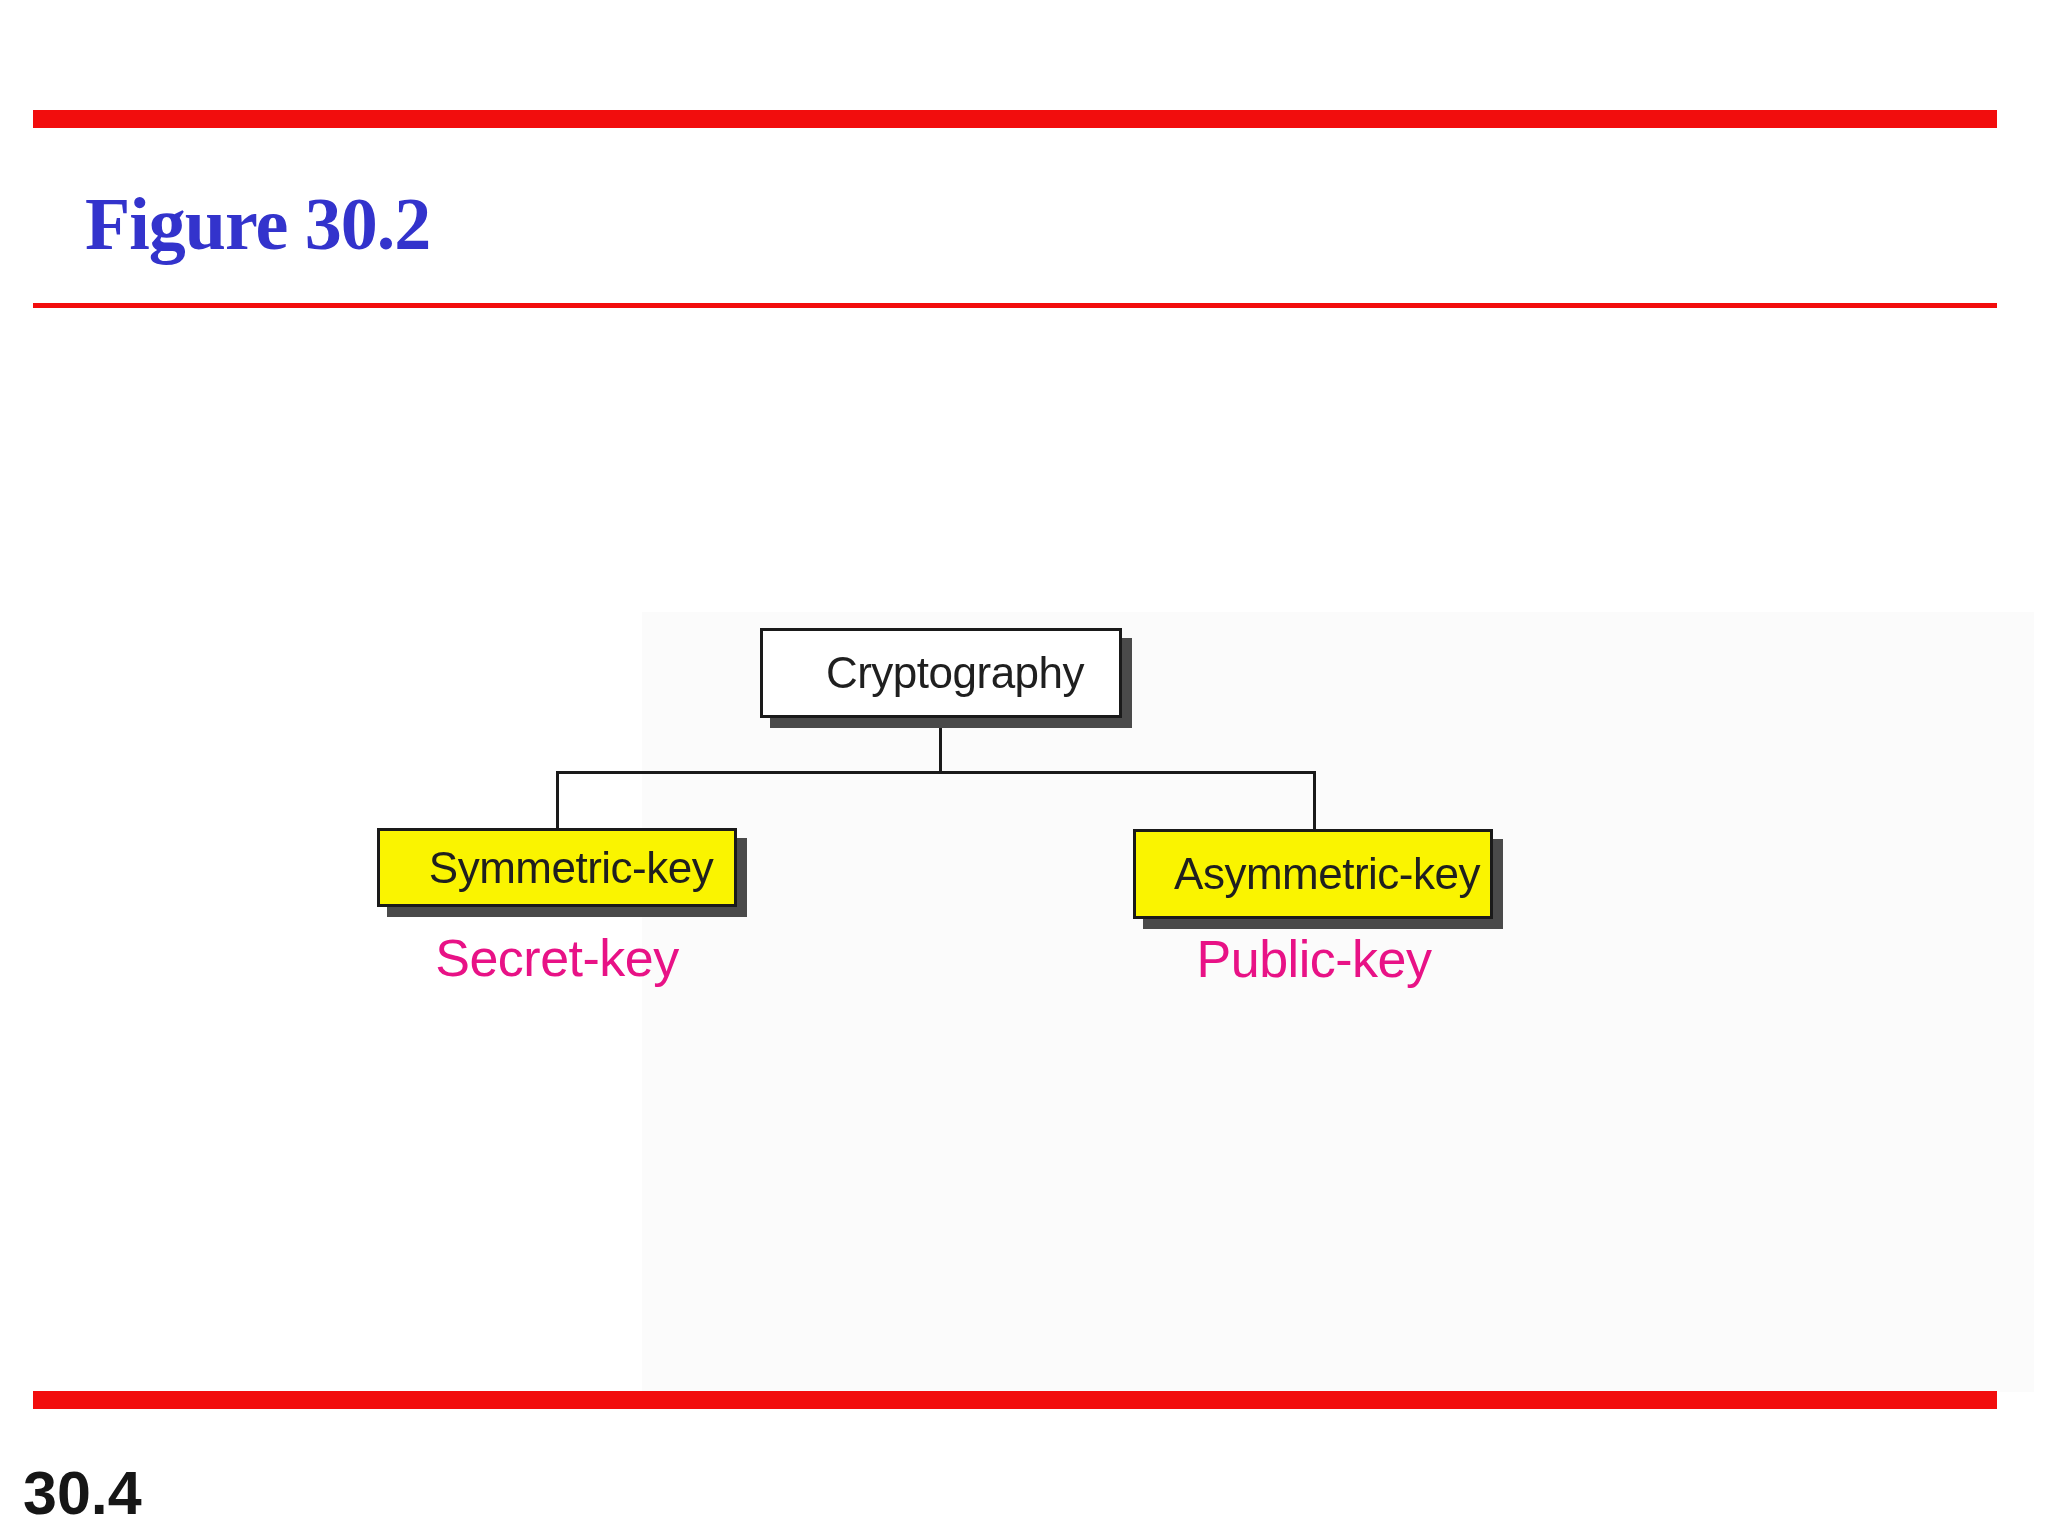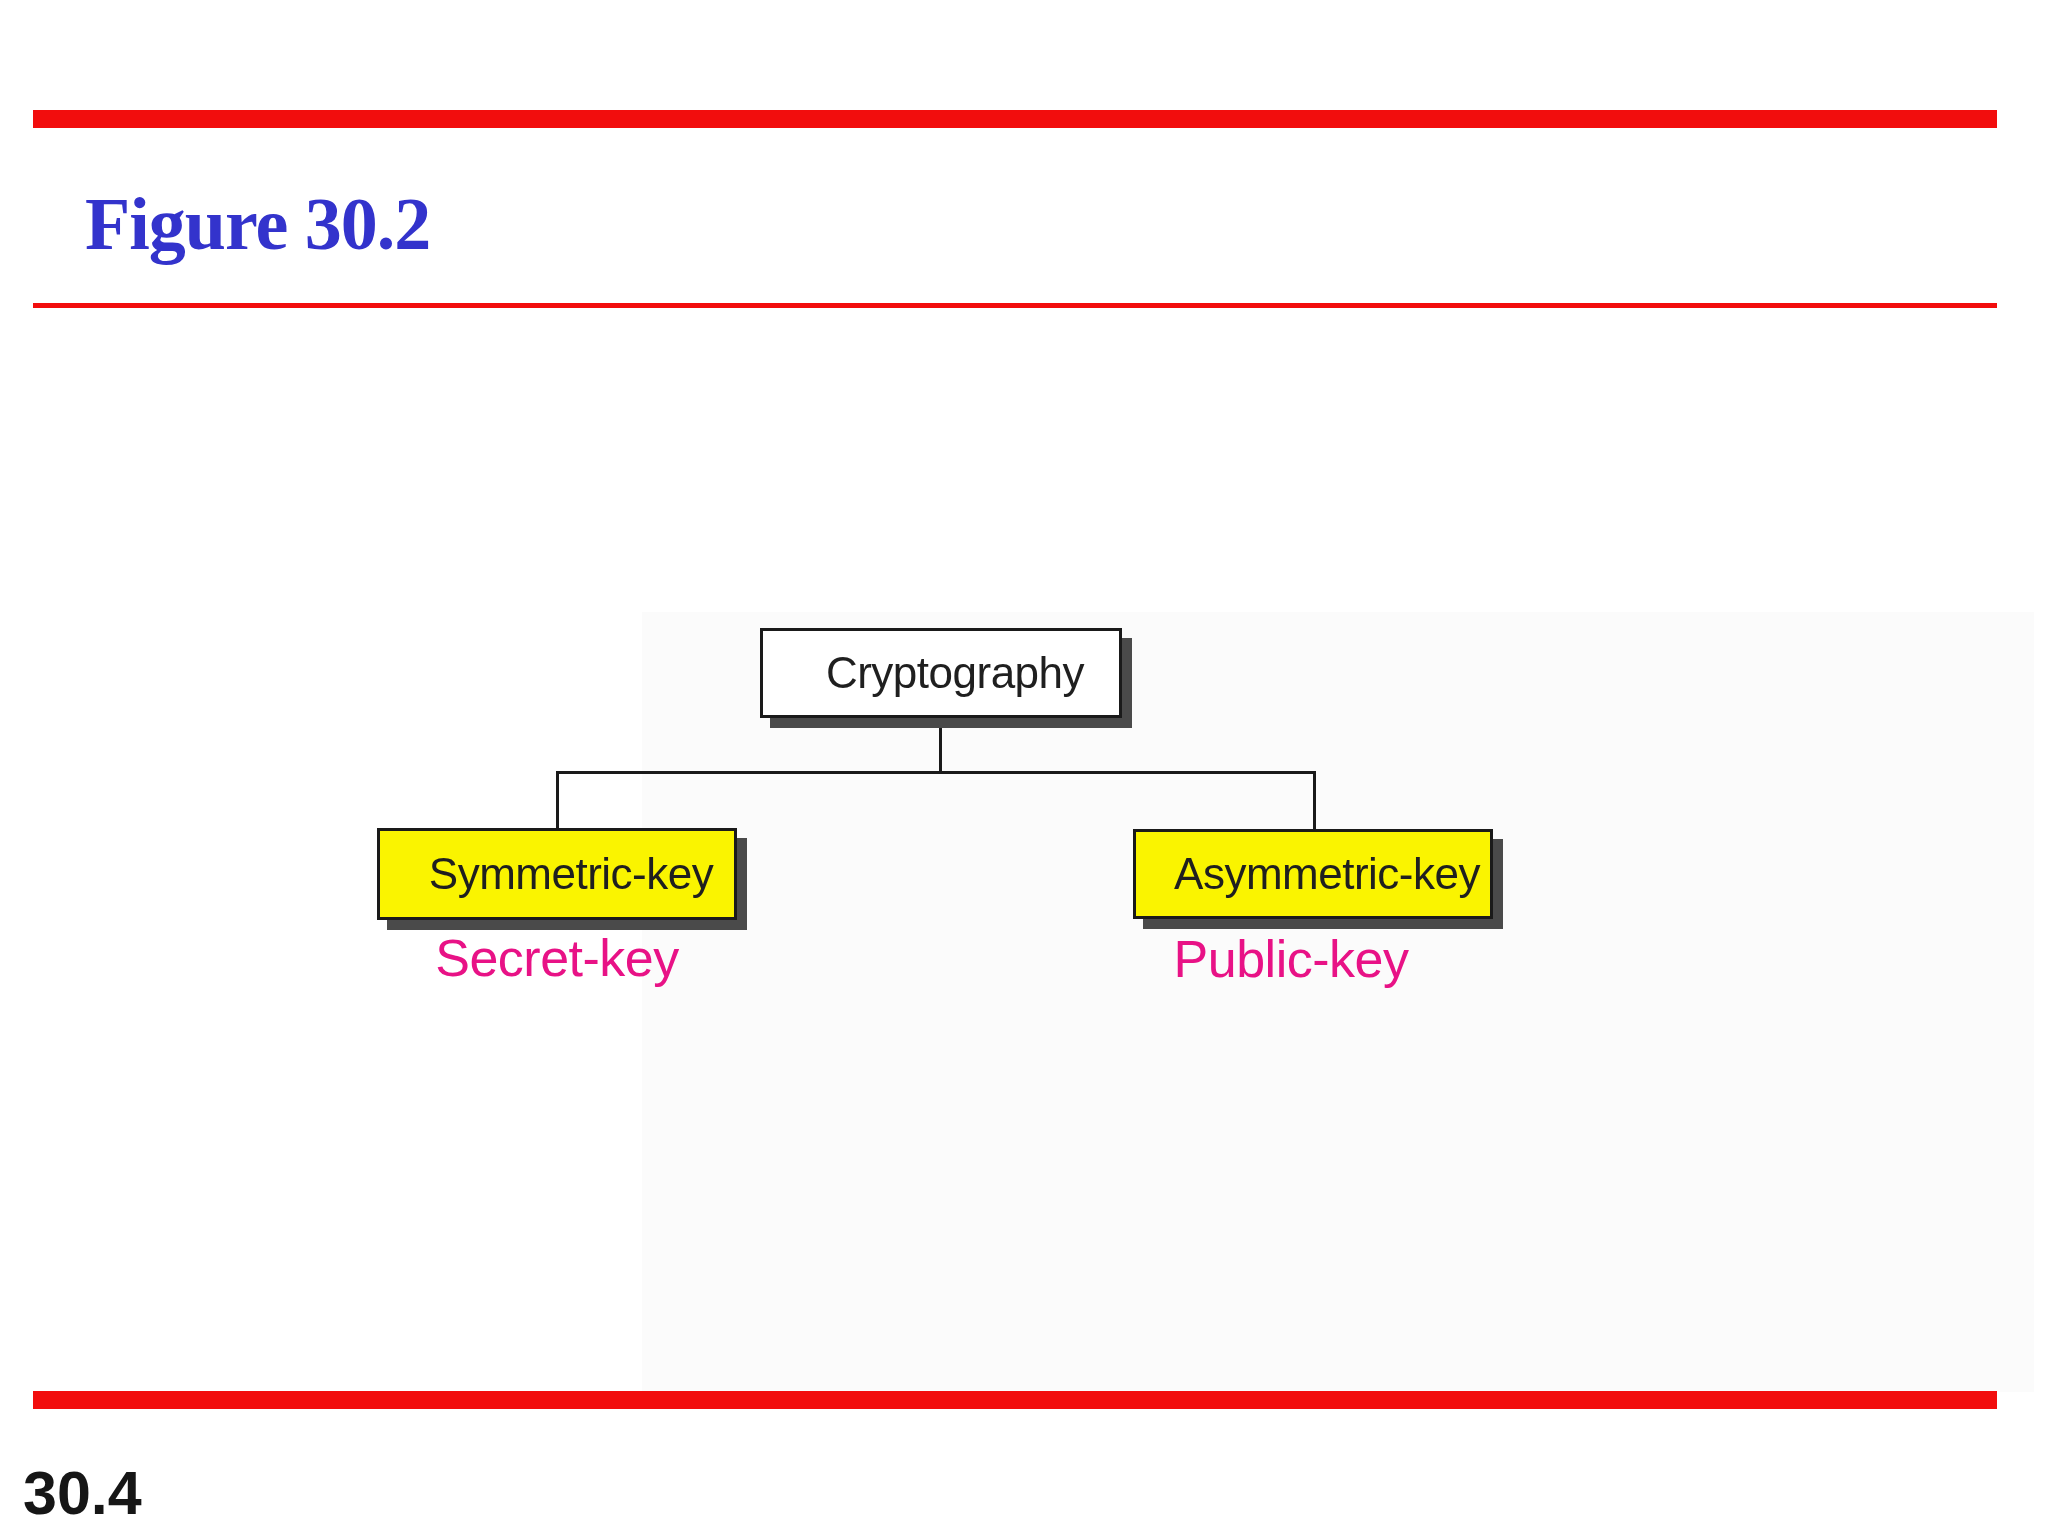--- a/index.html
+++ b/index.html
@@ -63,36 +63,36 @@
     font-size:44px;
     color:var(--text-black);
     letter-spacing:-0.5px;
     padding-left:28px;
   }
   .node-root{
     left:760px;top:628px;width:362px;height:90px;
     background:#ffffff;
   }
   .node-child{background:var(--box-yellow);}
-  .node-left{left:377px;top:828px;width:360px;height:92px;}
+  .node-left{left:377px;top:828px;width:360px;height:79px;}
   .node-right{left:1133px;top:829px;width:360px;height:90px;}
   .connector{position:absolute;background:var(--line-black);}
   .conn-root-stem{left:939px;top:718px;width:3px;height:56px;}
   .conn-hbar{left:556px;top:771px;width:760px;height:3px;}
   .conn-drop-left{left:556px;top:771px;width:3px;height:57px;}
   .conn-drop-right{left:1313px;top:771px;width:3px;height:58px;}
   .sub-label{
     position:absolute;
     text-align:center;
     font-size:52px;
     color:var(--label-pink);
     letter-spacing:-0.5px;
   }
   .sub-left{left:377px;top:928px;width:360px;}
-  .sub-right{left:1111px;top:929px;width:360px;}
+  .sub-right{left:1134px;top:929px;width:360px;}
   .page-number{
     position:absolute;left:23px;top:1458px;
     font-weight:bold;
     font-size:61px;
     color:#161616;
   }
 </style>
 </head>
 <body>
 

